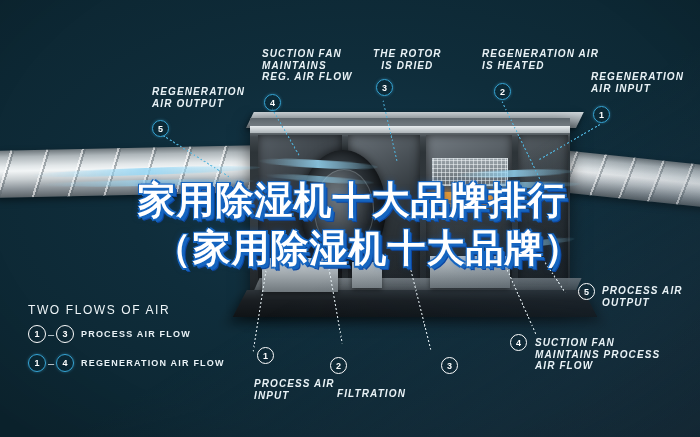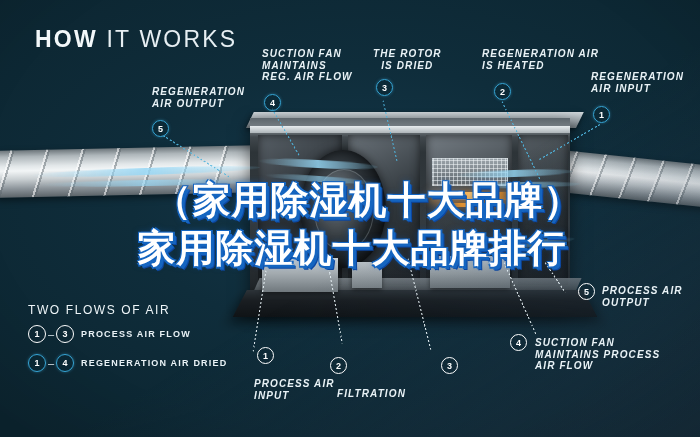--- a/index.html
+++ b/index.html
@@ -250,24 +250,20 @@
 
     <div class="base-top"></div>
     <div class="base"></div>
     <div class="drawer dw1"></div>
     <div class="drawer dw3"></div>
     <div class="drawer dw2"></div>
   </div>
 
   <div class="vignette"></div>
 
-  <div class="howtitle">
-    <b>HOW</b>
-    <span>IT WORKS</span>
-  </div>
 
   <div class="ld cyan" style="left:272px;top:108px;width:54px;transform:rotate(60deg);"></div>
   <div class="ld cyan" style="left:383px;top:100px;width:62px;transform:rotate(77deg);"></div>
   <div class="ld cyan" style="left:502px;top:101px;width:88px;transform:rotate(64deg);"></div>
   <div class="ld cyan" style="left:600px;top:124px;width:70px;transform:rotate(150deg);"></div>
   <div class="ld cyan" style="left:163px;top:135px;width:80px;transform:rotate(32deg);"></div>
 
   <div class="ld white" style="left:266px;top:270px;width:82px;transform:rotate(99deg);"></div>
   <div class="ld white" style="left:329px;top:268px;width:76px;transform:rotate(80deg);"></div>
   <div class="ld white" style="left:408px;top:258px;width:94px;transform:rotate(76deg);"></div>
@@ -313,21 +309,21 @@
     <span class="mk white">1</span>
     <span class="dash">–</span>
     <span class="mk white">3</span>
     <span class="legend-text">PROCESS AIR FLOW</span>
   </div>
 
   <div class="legend-row" style="left:28px;top:354px;">
     <span class="mk cyan">1</span>
     <span class="dash">–</span>
     <span class="mk cyan">4</span>
-    <span class="legend-text">REGENERATION AIR DRIED</span>
+    <span class="legend-text">REGENERATION AIR FLOW</span>
   </div>
 
   <div class="cn-wrap">
+    <div class="cn l1">家用除湿机十大品牌排行</div>
     <div class="cn l2">（家用除湿机十大品牌）</div>
-    <div class="cn l1">家用除湿机十大品牌排行</div>
   </div>
 
 </div>
 
 </body></html>

